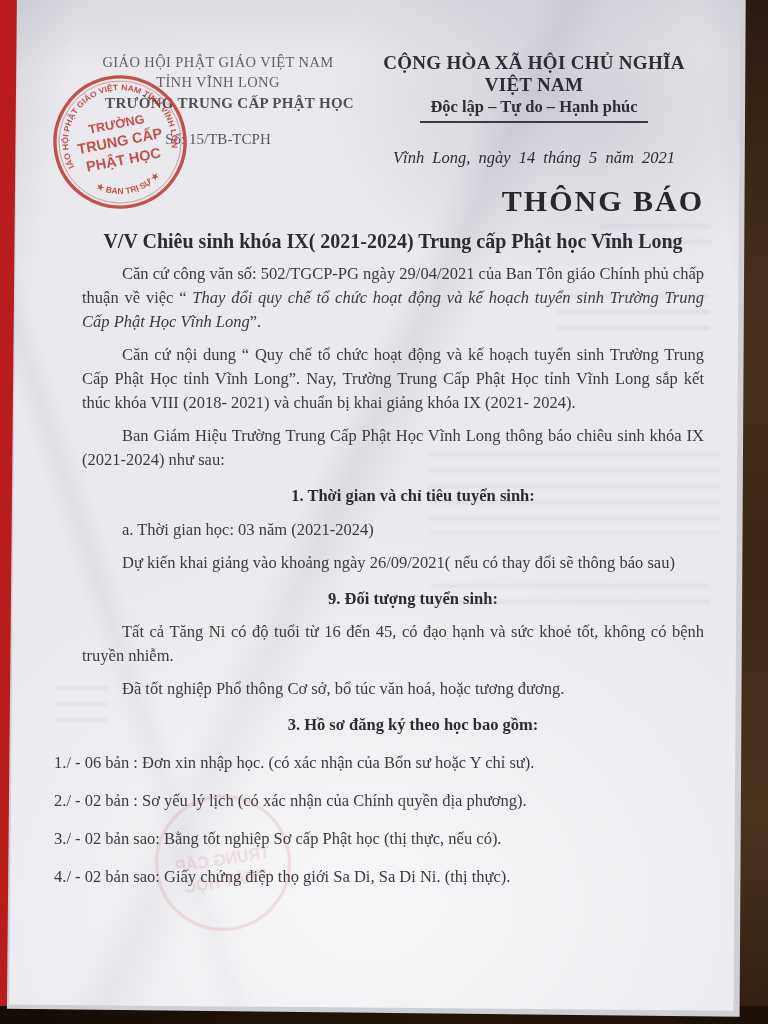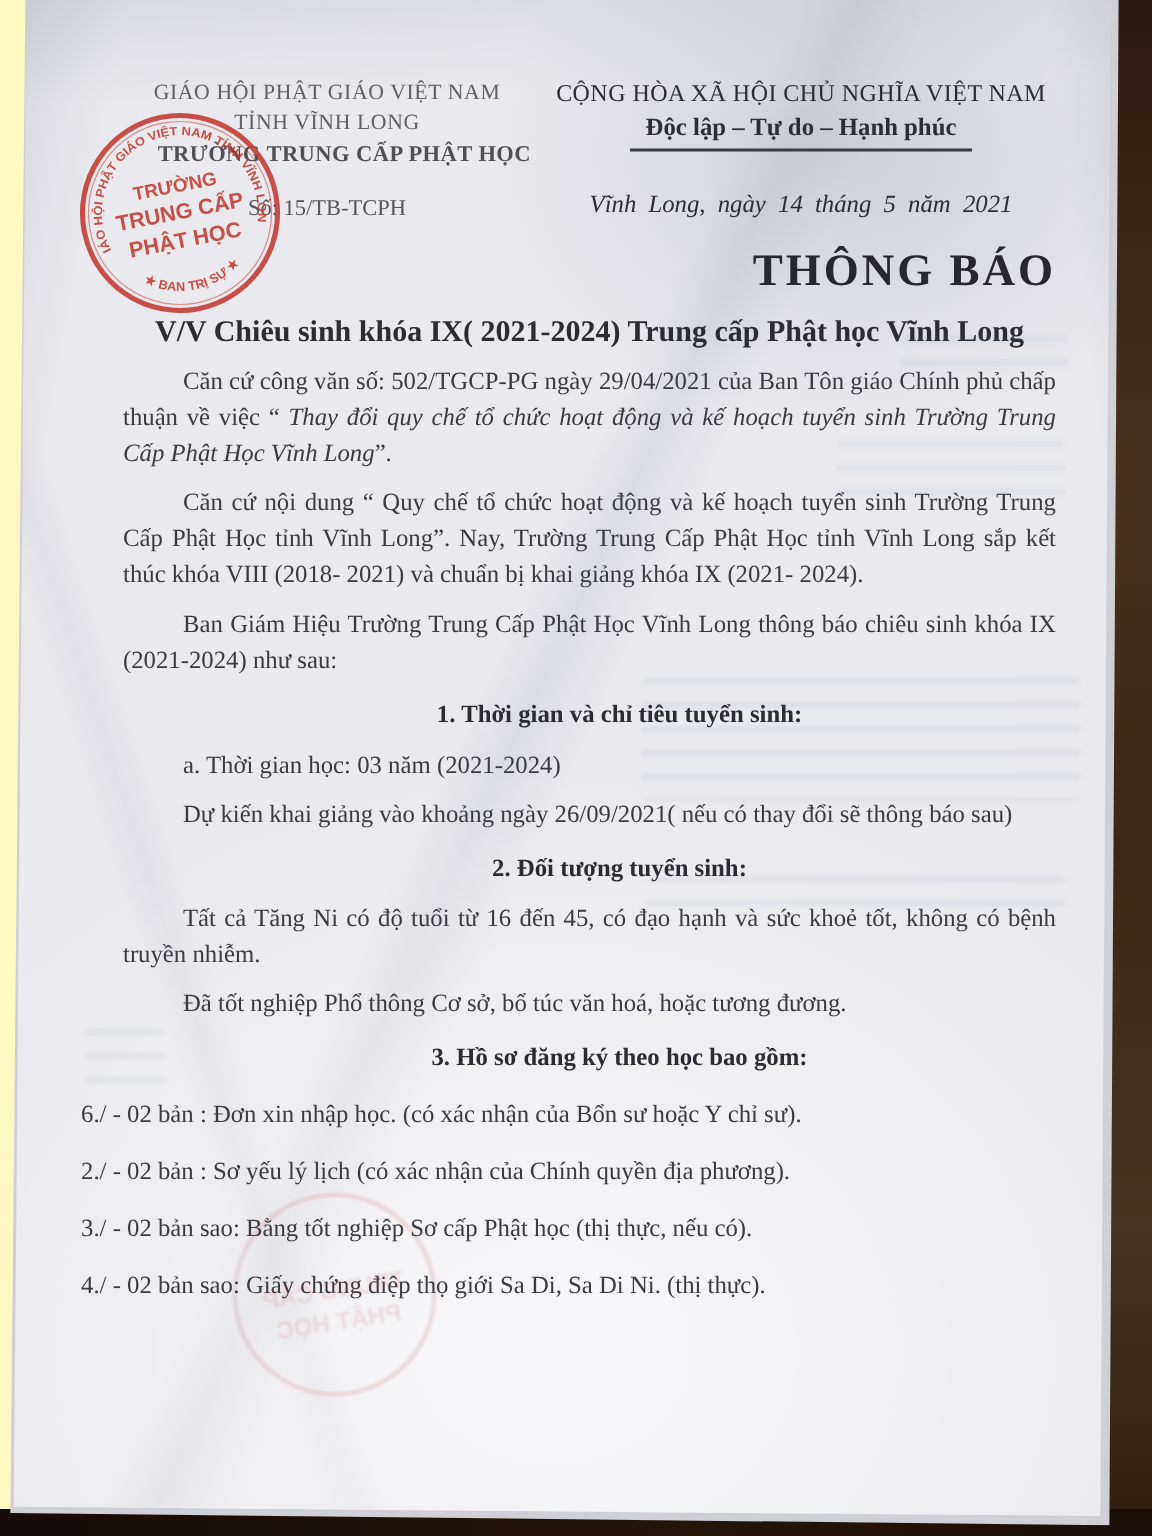--- a/index.html
+++ b/index.html
@@ -1,21 +1,21 @@
 <!DOCTYPE html>
 <html><head>
 <meta charset="utf-8">
 <style>
   html,body{margin:0;padding:0;}
   body{
     width:768px;height:1024px;overflow:hidden;
     font-family:"Liberation Serif","DejaVu Serif",serif;
     background:#20130b;
   }
-  .scene{position:relative;width:768px;height:1024px;background:#fef9c3;}
+  .scene{position:relative;width:768px;height:1024px;background:#b91c1c;}
   .wood-right{
     position:absolute;right:0;top:0;width:36px;height:100%;
     background:linear-gradient(180deg,#2b1a10 0%,#47311e 30%,#3c2716 55%,#4a3420 80%,#2f1d11 100%);
   }
   .wood-bottom{
     position:absolute;left:0;bottom:0;width:100%;height:18px;
     background:linear-gradient(90deg,#150c07,#241509 60%,#1b0f08);
   }
   .under-sheet{
     position:absolute;inset:0;background:#cfcfd6;
@@ -36,21 +36,21 @@
     color:#3a3a40;
   }
   .content{padding:0 64px 0 82px;}
   
   .header{display:flex;margin-top:52px;}
   .hdr-left{width:272px;text-align:center;color:#606066;}
   .hdr-left .l1,.hdr-left .l2{font-size:14.5px;letter-spacing:.4px;line-height:20px;}
   .hdr-left .l3{font-size:15px;font-weight:bold;color:#505056;letter-spacing:.3px;line-height:22px;text-align:right;}
   .hdr-left .docnum{font-size:15px;color:#56565e;margin-top:17px;}
   .hdr-right{flex:1;text-align:center;margin-left:10px;color:#2d2d33;}
-  .hdr-right .l1{font-size:16px;font-weight:normal;letter-spacing:.3px;line-height:22px;}
+  .hdr-right .l1{font-size:19px;font-weight:bold;letter-spacing:.3px;line-height:22px;}
   .hdr-right .motto{display:inline-block;font-size:16.5px;font-weight:bold;
     padding:1px 10px 4px;border-bottom:2px solid #3a3a42;}
   .hdr-right .dateline{font-style:italic;font-size:16.5px;margin-top:25px;word-spacing:4px;color:#2c2c32;}
   
   .title{text-align:right;font-size:30px;font-weight:bold;letter-spacing:2px;
     color:#27272d;margin-top:16px;}
   .subtitle{text-align:center;font-size:20px;font-weight:bold;color:#2c2c32;margin-top:12px;}
   
   .para{font-size:16.5px;line-height:24px;text-align:justify;text-indent:40px;margin:9px 0 0;font-family:Liberation Serif, serif;}
   .h-num{font-size:16.5px;line-height:24px;font-weight:bold;color:#2b2b31;
@@ -99,26 +99,26 @@
       <p class="para"><span>Căn cứ công văn số: 502/TGCP-PG ngày 29/04/2021 của Ban Tôn giáo Chính phủ chấp thuận về việc “ </span><span class="it">Thay đổi quy chế tổ chức hoạt động và kế hoạch tuyển sinh Trường Trung Cấp Phật Học Vĩnh Long</span><span>”.</span></p>
 
       <p class="para">Căn cứ nội dung “ Quy chế tổ chức hoạt động và kế hoạch tuyển sinh Trường Trung Cấp Phật Học tỉnh Vĩnh Long”. Nay, Trường Trung Cấp Phật Học tỉnh Vĩnh Long sắp kết thúc khóa VIII (2018- 2021) và chuẩn bị khai giảng khóa IX (2021- 2024).</p>
 
       <p class="para">Ban Giám Hiệu Trường Trung Cấp Phật Học Vĩnh Long thông báo chiêu sinh khóa IX (2021-2024) như sau:</p>
 
       <div class="h-num">1.  Thời gian và chỉ tiêu tuyển sinh:</div>
       <div class="sub-item">a.  Thời gian học: 03 năm (2021-2024)</div>
       <p class="para">Dự kiến khai giảng vào khoảng ngày 26/09/2021( nếu có thay đổi sẽ thông báo sau)</p>
 
-      <div class="h-num">2.  Đối tượng tuyển sinh:</div>
+      <div class="h-num">9.  Đối tượng tuyển sinh:</div>
       <p class="para">Tất cả Tăng Ni có độ tuổi từ 16 đến 45, có đạo hạnh và sức khoẻ tốt, không có bệnh truyền nhiễm.</p>
       <p class="para">Đã tốt nghiệp Phổ thông Cơ sở, bổ túc văn hoá, hoặc tương đương.</p>
 
       <div class="h-num">3. Hồ sơ đăng ký theo học bao gồm:</div>
-      <div class="doc-item">6./ - 02 bản : Đơn xin nhập học. (có xác nhận của Bổn sư hoặc Y chỉ sư).</div>
+      <div class="doc-item">1./ - 06 bản : Đơn xin nhập học. (có xác nhận của Bổn sư hoặc Y chỉ sư).</div>
       <div class="doc-item">2./ - 02 bản : Sơ yếu lý lịch (có xác nhận của Chính quyền địa phương).</div>
       <div class="doc-item">3./ - 02 bản sao: Bằng tốt nghiệp Sơ cấp Phật học (thị thực, nếu có).</div>
       <div class="doc-item">4./ - 02 bản sao: Giấy chứng điệp thọ giới Sa Di, Sa Di Ni. (thị thực).</div>
     </div>
 
     <svg class="stamp" viewBox="0 0 140 140">
       <circle cx="70" cy="70" r="65" fill="none" stroke="#c23a30" stroke-width="3.4"></circle>
       <circle cx="70" cy="70" r="61" fill="none" stroke="#c23a30" stroke-width="0.8" opacity="0.6"></circle>
       <path id="arcTop" d="M 21.1,87.8 A 52,52 0 1 1 118.9,87.8" fill="none"></path>
       <path id="arcBot" d="M 27.4,99.8 A 52,52 0 0 0 112.6,99.8" fill="none"></path>

